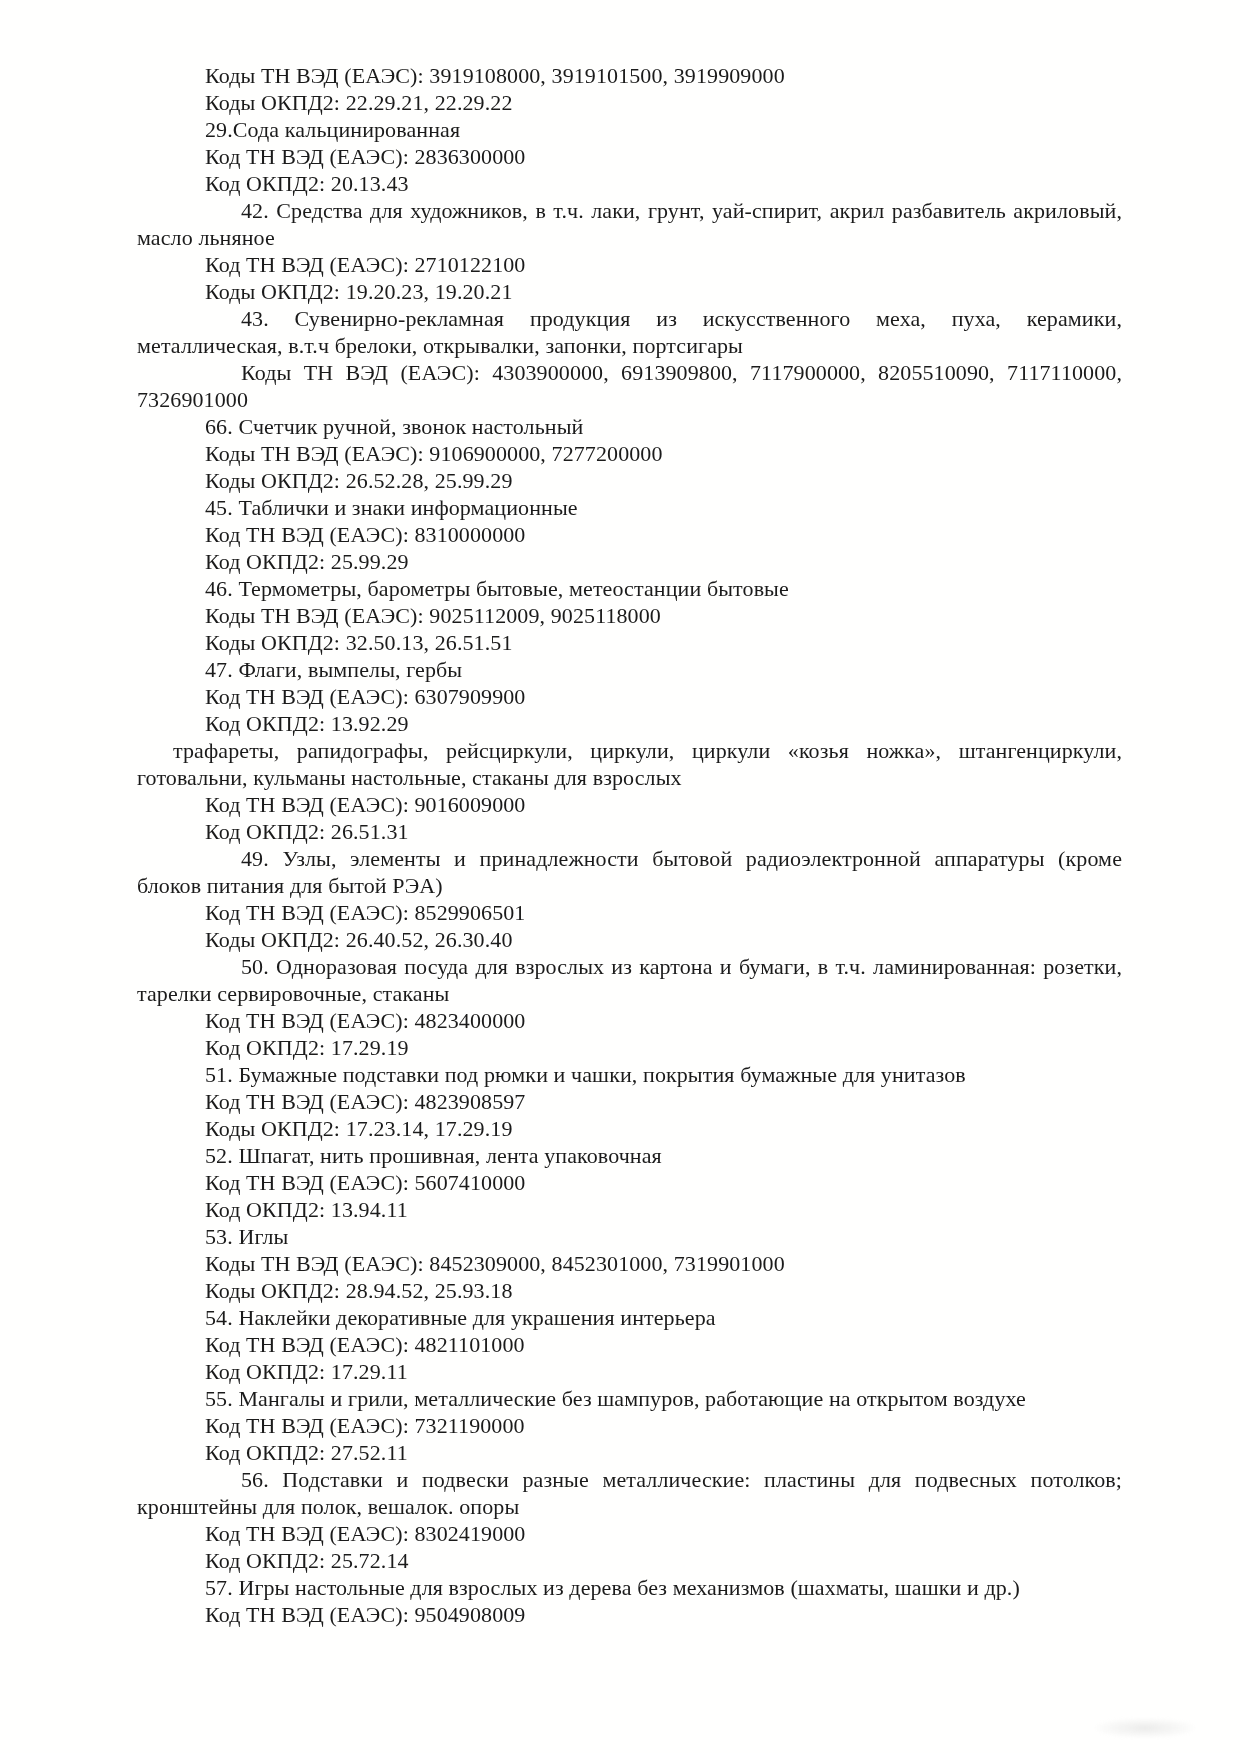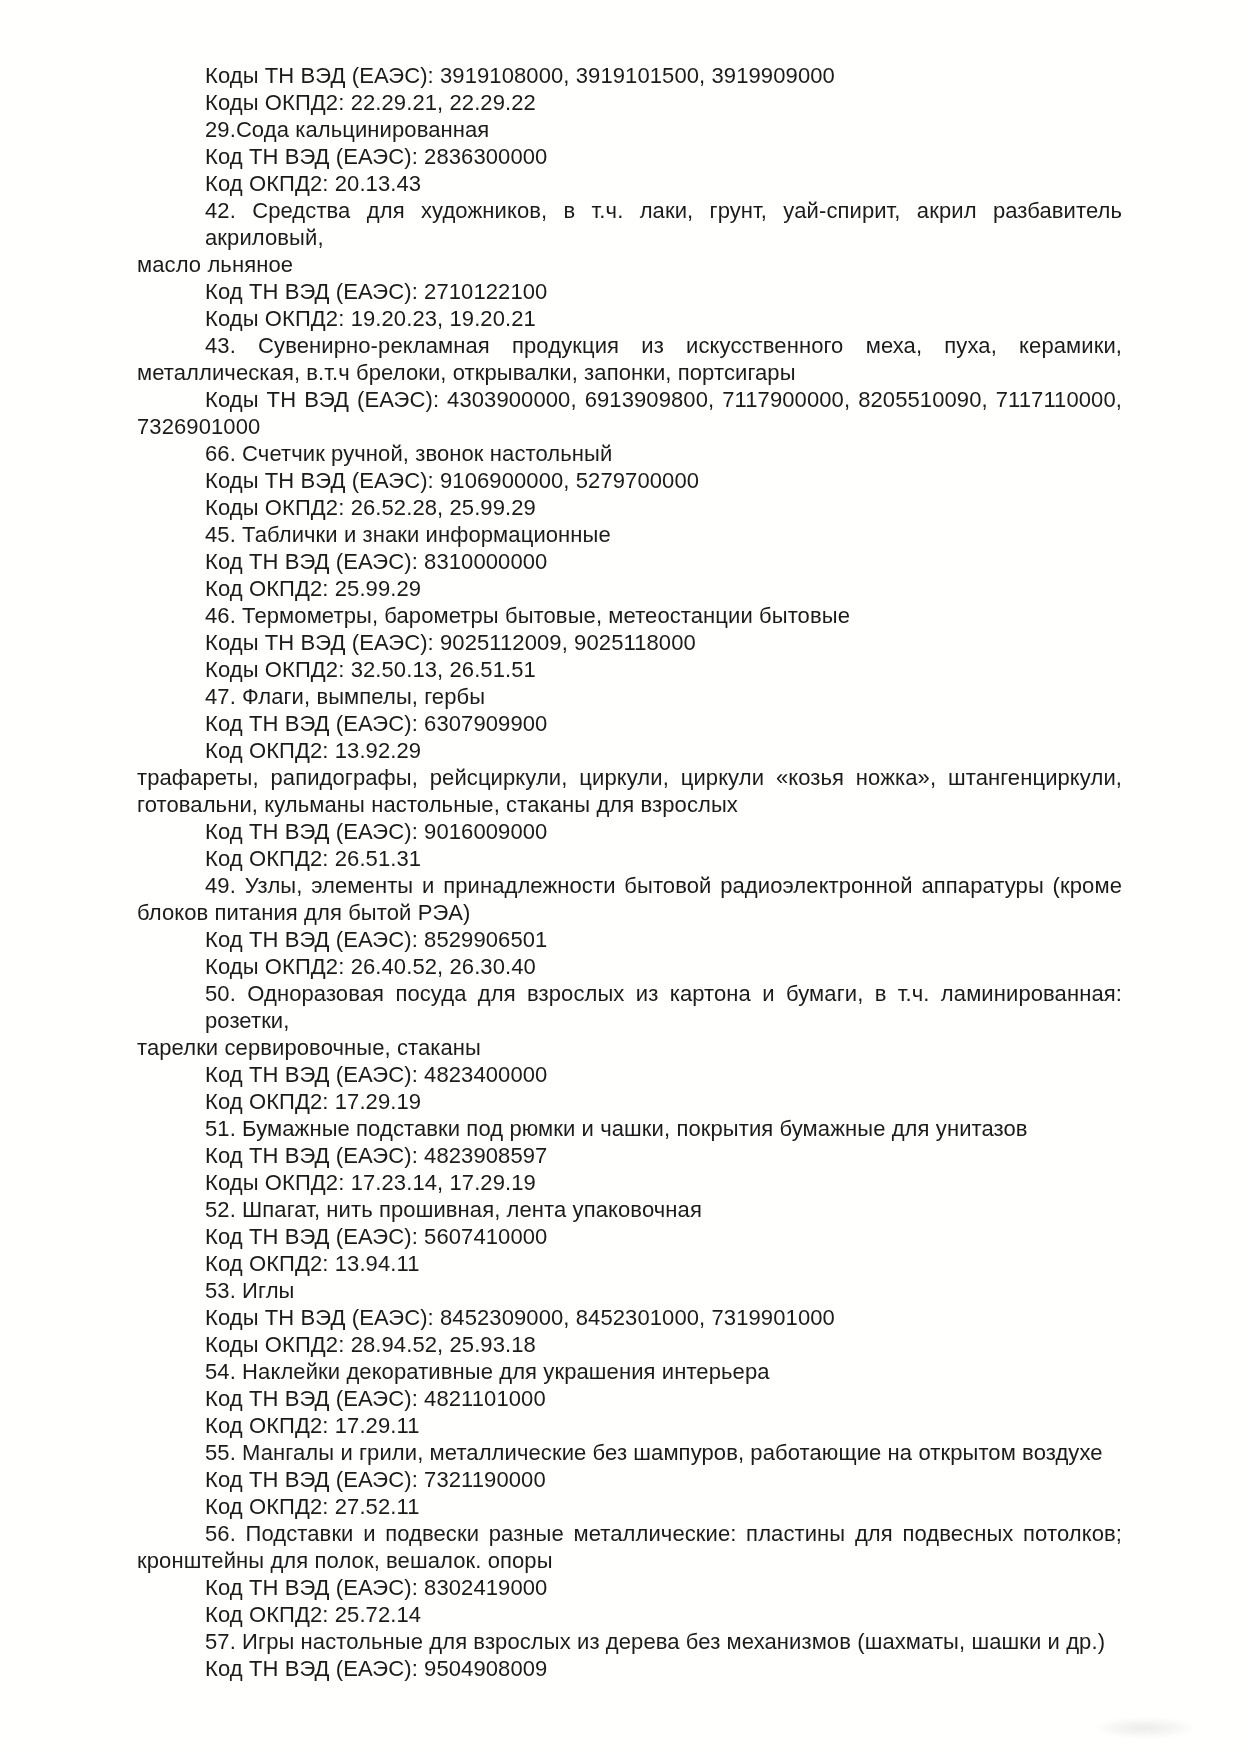--- a/index.html
+++ b/index.html
@@ -6,21 +6,21 @@
     margin: 0;
     padding: 0;
     background: #ffffff;
   }
   .page {
     position: relative;
     width: 1240px;
     height: 1753px;
     background: #fffffe;
     overflow: hidden;
-    font-family: Liberation Sans, sans-serif;
+    font-family: Liberation Serif, serif;
     color: #1b1b1b;
   }
   .text-block {
     position: absolute;
     left: 137px;
     top: 62px;
     width: 985px;
     font-size: 22px;
     line-height: 27px;
     letter-spacing: 0.1px;
@@ -28,20 +28,21 @@
   .line {
     text-align: left;
     min-height: 27px;
   }
   .line.indent {
     padding-left: 68px;
   }
   .line.stretch {
     text-align: justify;
     text-align-last: justify;
+    margin-left: 36px;
   }
   
   .smudge {
     position: absolute;
     left: 1095px;
     top: 1718px;
     width: 100px;
     height: 20px;
     background: radial-gradient(ellipse at center, rgba(190,190,190,0.30) 0%, rgba(210,210,210,0.12) 55%, rgba(255,255,255,0) 75%);
     filter: blur(1.5px);
@@ -59,21 +60,21 @@
       <div class="line indent">Код ОКПД2: 20.13.43</div>
       <div class="line indent stretch">42. Средства для художников, в т.ч. лаки, грунт, уай-спирит, акрил разбавитель акриловый,</div>
       <div class="line">масло льняное</div>
       <div class="line indent">Код ТН ВЭД (ЕАЭС): 2710122100</div>
       <div class="line indent">Коды ОКПД2: 19.20.23, 19.20.21</div>
       <div class="line indent stretch">43. Сувенирно-рекламная продукция из искусственного меха, пуха, керамики,</div>
       <div class="line">металлическая, в.т.ч брелоки, открывалки, запонки, портсигары</div>
       <div class="line indent stretch">Коды ТН ВЭД (ЕАЭС): 4303900000, 6913909800, 7117900000, 8205510090, 7117110000,</div>
       <div class="line">7326901000</div>
       <div class="line indent">66. Счетчик ручной, звонок настольный</div>
-      <div class="line indent">Коды ТН ВЭД (ЕАЭС): 9106900000, 5279700000</div>
+      <div class="line indent">Коды ТН ВЭД (ЕАЭС): 9106900000, 7277200000</div>
       <div class="line indent">Коды ОКПД2: 26.52.28, 25.99.29</div>
       <div class="line indent">45. Таблички и знаки информационные</div>
       <div class="line indent">Код ТН ВЭД (ЕАЭС): 8310000000</div>
       <div class="line indent">Код ОКПД2: 25.99.29</div>
       <div class="line indent">46. Термометры, барометры бытовые, метеостанции бытовые</div>
       <div class="line indent">Коды ТН ВЭД (ЕАЭС): 9025112009, 9025118000</div>
       <div class="line indent">Коды ОКПД2: 32.50.13, 26.51.51</div>
       <div class="line indent">47. Флаги, вымпелы, гербы</div>
       <div class="line indent">Код ТН ВЭД (ЕАЭС): 6307909900</div>
       <div class="line indent">Код ОКПД2: 13.92.29</div>

